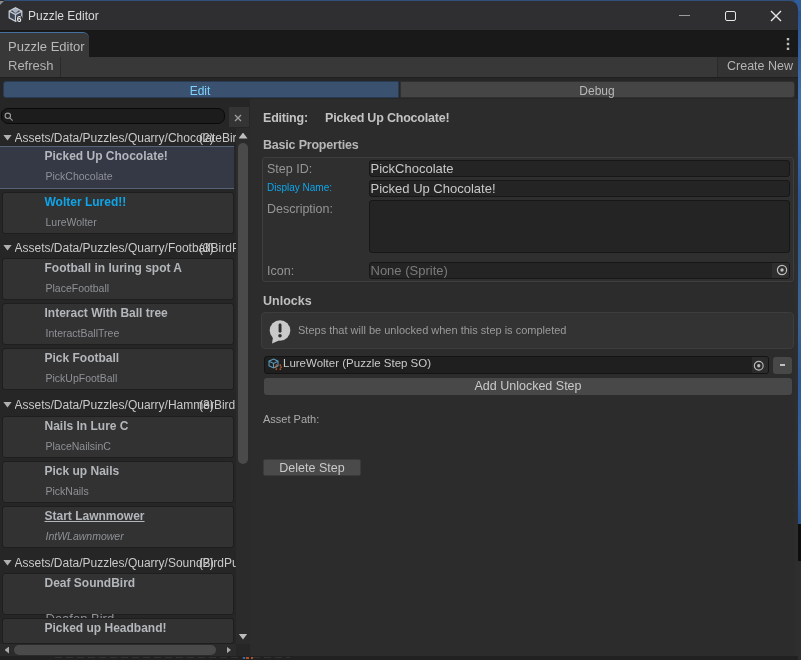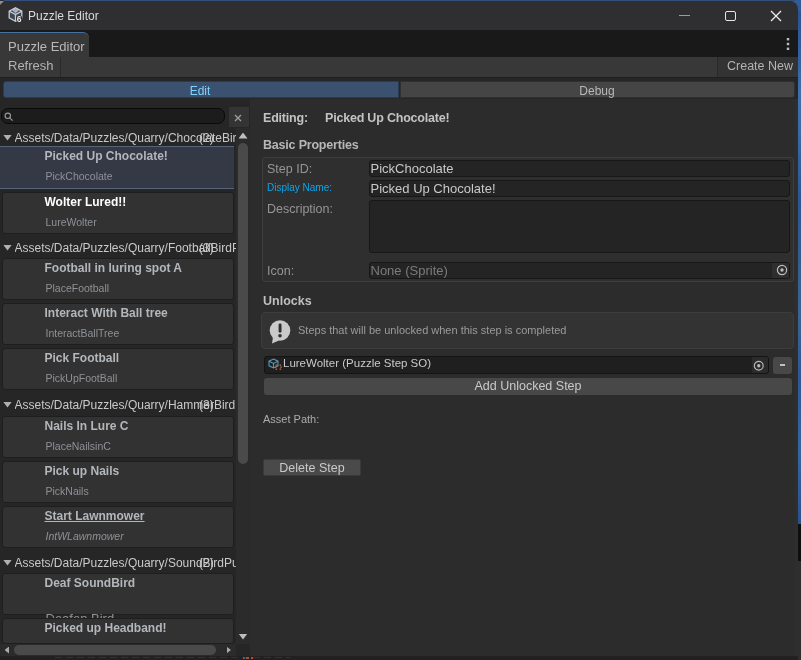--- a/index.html
+++ b/index.html
@@ -73,21 +73,21 @@
   </svg>
 
   <div id="tree" class="abs" style="left:0;top:128px;width:236px;height:516px;overflow:hidden;">
       <div class="abs" style="left:3px;top:6.5px;width:9px;height:6px;background:#b0b0b0;clip-path:polygon(0 0,100% 0,50% 100%);"></div>
       <div class="abs" style="left:14.5px;top:3.0px;width:221.5px;overflow:hidden;white-space:nowrap;font-size:12px;color:#c9c9c9;">Assets/Data/Puzzles/Quarry/ChocolateBirdPuzzle</div>
       <div class="abs" style="left:199px;top:3.0px;font-size:12px;color:#c9c9c9;">(2)</div>
       <div class="abs" style="left:0;top:18px;width:234px;height:42.5px;background:#353946;border-top:1px solid #556478;border-bottom:1px solid #556478;"></div>
       <div class="abs b" style="left:44.5px;top:21.25px;font-size:12px;color:#b3b6ba;">Picked Up Chocolate!</div>
       <div class="abs" style="left:45.5px;top:42px;font-size:10.5px;color:#8e9196;">PickChocolate</div>
       <div class="abs" style="left:2px;top:63.5px;width:231.5px;height:42.5px;background:#323232;border:1px solid #1e1e1e;border-radius:3px;"></div>
-      <div class="abs b" style="left:44.5px;top:66.75px;font-size:12px;color:#ffffff;">Wolter Lured!!</div>
+      <div class="abs b" style="left:44.5px;top:66.75px;font-size:12px;color:#0ea5e9;">Wolter Lured!!</div>
       <div class="abs" style="left:45.5px;top:87.5px;font-size:10.5px;color:#8e9196;">LureWolter</div>
       <div class="abs" style="left:3px;top:116.5px;width:9px;height:6px;background:#b0b0b0;clip-path:polygon(0 0,100% 0,50% 100%);"></div>
       <div class="abs" style="left:14.5px;top:113.0px;width:221.5px;overflow:hidden;white-space:nowrap;font-size:12px;color:#c9c9c9;">Assets/Data/Puzzles/Quarry/FootballBirdPuzzle</div>
       <div class="abs" style="left:199px;top:113.0px;font-size:12px;color:#c9c9c9;">(3)</div>
       <div class="abs" style="left:2px;top:129.5px;width:231.5px;height:42.5px;background:#323232;border:1px solid #1e1e1e;border-radius:3px;"></div>
       <div class="abs b" style="left:44.5px;top:132.75px;font-size:12px;color:#b3b6ba;">Football in luring spot A</div>
       <div class="abs" style="left:45.5px;top:153.5px;font-size:10.5px;color:#8e9196;">PlaceFootball</div>
       <div class="abs" style="left:2px;top:174.5px;width:231.5px;height:42.5px;background:#323232;border:1px solid #1e1e1e;border-radius:3px;"></div>
       <div class="abs b" style="left:44.5px;top:177.75px;font-size:12px;color:#b3b6ba;">Interact With Ball tree</div>
       <div class="abs" style="left:45.5px;top:198.5px;font-size:10.5px;color:#8e9196;">InteractBallTree</div>

